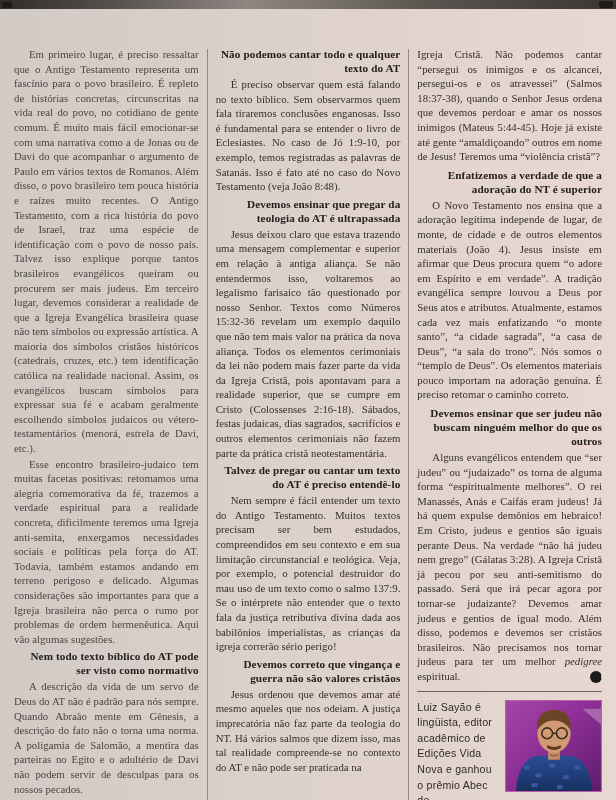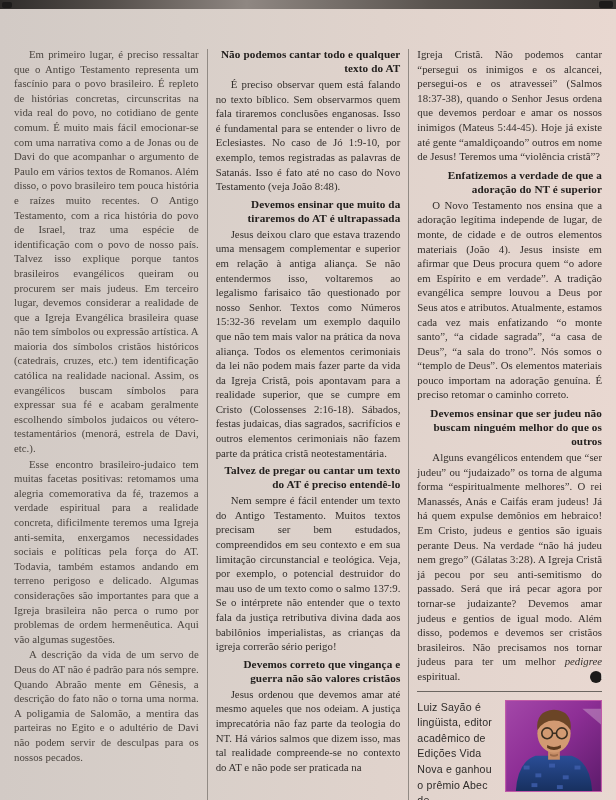--- a/index.html
+++ b/index.html
@@ -62,29 +62,30 @@
 <div class="page">
   <div class="scan-edge-top"></div>
   <div class="scan-speck" style="top:2px;left:2px;width:10px;height:6px;"></div>
   <div class="scan-speck" style="top:1px;right:3px;width:14px;height:7px;"></div>
 
   <div class="columns">
 
     <div class="col col1">
       <p class="indent">Em primeiro lugar, é preciso ressaltar que o Antigo Testamento representa um fascínio para o povo brasileiro. É repleto de histórias concretas, circunscritas na vida real do povo, no cotidiano de gente comum. É muito mais fácil emocionar-se com uma narrativa como a de Jonas ou de Davi do que acompanhar o argumento de Paulo em vários textos de Romanos. Além disso, o povo brasileiro tem pouca história e raízes muito recentes. O Antigo Testamento, com a rica história do povo de Israel, traz uma espécie de identificação com o povo de nosso país. Talvez isso explique porque tantos brasileiros evangélicos queiram ou procurem ser mais judeus. Em terceiro lugar, devemos considerar a realidade de que a Igreja Evangélica brasileira quase não tem símbolos ou expressão artística. A maioria dos símbolos cristãos históricos (catedrais, cruzes, etc.) tem identificação católica na realidade nacional. Assim, os evangélicos buscam símbolos para expressar sua fé e acabam geralmente escolhendo símbolos judaicos ou vétero-testamentários (menorá, estrela de Davi, etc.).</p>
       <p class="indent">Esse encontro brasileiro-judaico tem muitas facetas positivas: retomamos uma alegria comemorativa da fé, trazemos a verdade espiritual para a realidade concreta, dificilmente teremos uma Igreja anti-semita, enxergamos necessidades sociais e políticas pela força do AT. Todavia, também estamos andando em terreno perigoso e delicado. Algumas considerações são importantes para que a Igreja brasileira não perca o rumo por problemas de ordem hermenêutica. Aqui vão algumas sugestões.</p>
+      <h3>Nem todo texto bíblico do AT pode ser visto como normativo</h3>
       <p class="indent">A descrição da vida de um servo de Deus do AT não é padrão para nós sempre. Quando Abraão mente em Gênesis, a descrição do fato não o torna uma norma. A poligamia de Salomão, a mentira das parteiras no Egito e o adultério de Davi não podem servir de desculpas para os nossos pecados.</p>
     </div>
 
     <div class="vrule"></div>
 
     <div class="col col2">
       <h3>Não podemos cantar todo e qualquer texto do AT</h3>
       <p class="indent">É preciso observar quem está falando no texto bíblico. Sem observarmos quem fala tiraremos conclusões enganosas. Isso é fundamental para se entender o livro de Eclesiastes. No caso de Jó 1:9-10, por exemplo, temos registradas as palavras de Satanás. Isso é fato até no caso do Novo Testamento (veja João 8:48).</p>
-      <h3>Devemos ensinar que muito da tiraremos do AT é ultrapassada</h3>
+      <h3>Devemos ensinar que pregar da teologia do AT é ultrapassada</h3>
       <p class="indent">Jesus deixou claro que estava trazendo uma mensagem complementar e superior em relação à antiga aliança. Se não entendermos isso, voltaremos ao legalismo farisaico tão questionado por nosso Senhor. Textos como Números 15:32-36 revelam um exemplo daquilo que não tem mais valor na prática da nova aliança. Todos os elementos cerimoniais da lei não podem mais fazer parte da vida da Igreja Cristã, pois apontavam para a realidade superior, que se cumpre em Cristo (Colossenses 2:16-18). Sábados, festas judaicas, dias sagrados, sacrifícios e outros elementos cerimoniais não fazem parte da prática cristã neotestamentária.</p>
       <h3>Talvez de pregar ou cantar um texto do AT é preciso entendê-lo</h3>
       <p class="indent">Nem sempre é fácil entender um texto do Antigo Testamento. Muitos textos precisam ser bem estudados, compreendidos em seu contexto e em sua limitação circunstancial e teológica. Veja, por exemplo, o potencial destruidor do mau uso de um texto como o salmo 137:9. Se o intérprete não entender que o texto fala da justiça retributiva divina dada aos babilônios imperialistas, as crianças da igreja correrão sério perigo!</p>
       <h3>Devemos correto que vingança e guerra não são valores cristãos</h3>
       <p class="indent">Jesus ordenou que devemos amar até mesmo aqueles que nos odeiam. A justiça imprecatória não faz parte da teologia do NT. Há vários salmos que dizem isso, mas tal realidade compreende-se no contexto do AT e não pode ser praticada na</p>
     </div>
 
     <div class="vrule"></div>
 
     <div class="col col3">

